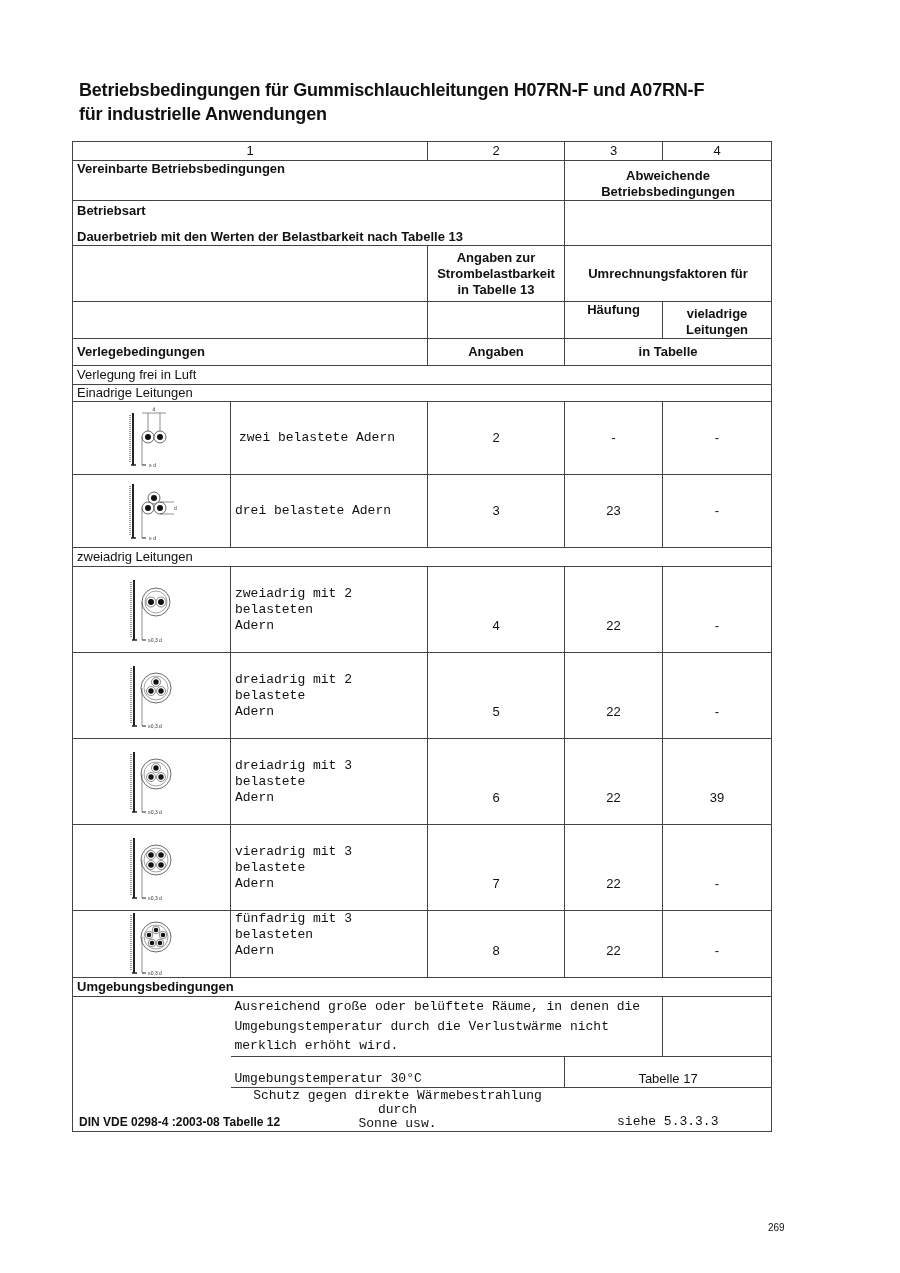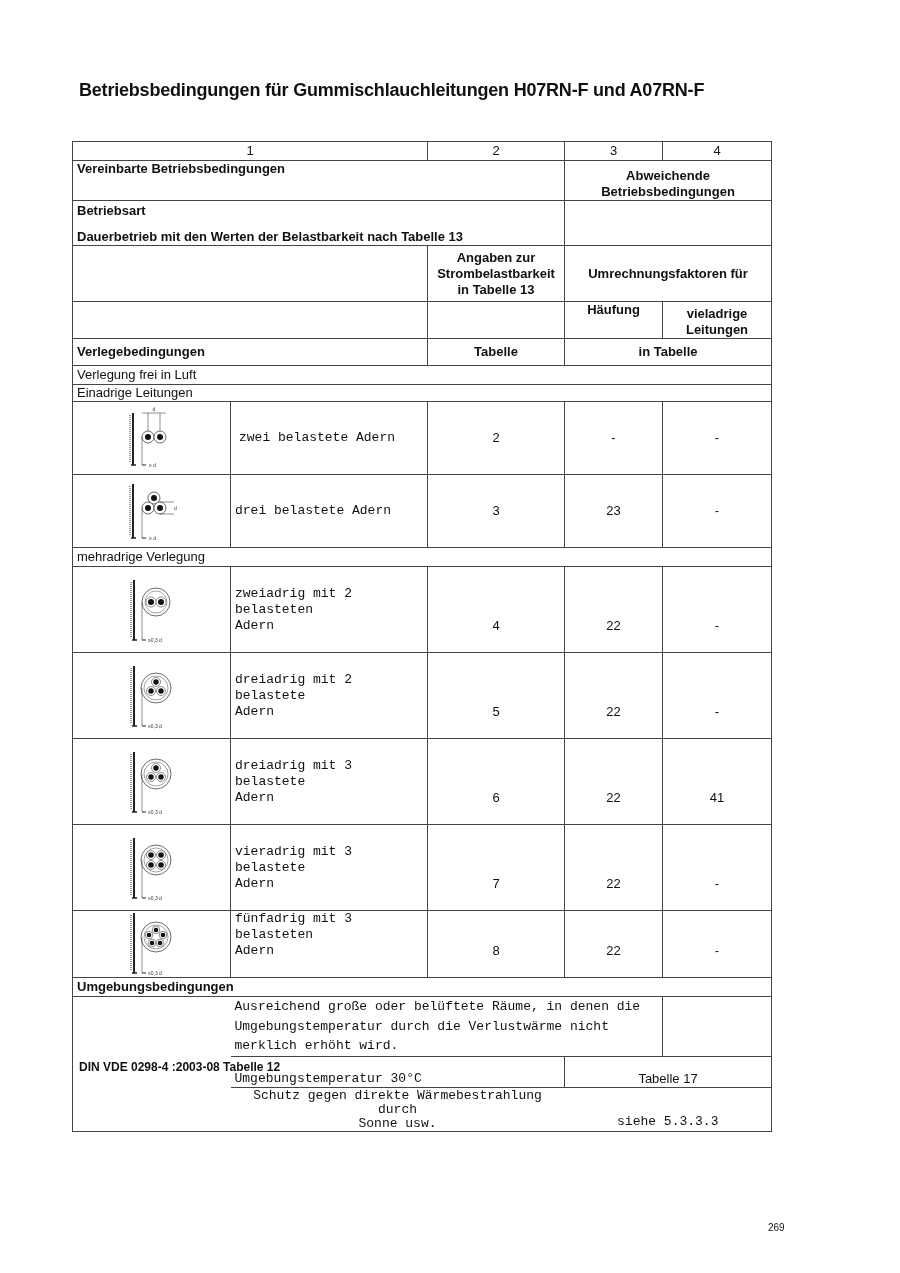--- a/index.html
+++ b/index.html
@@ -8,28 +8,29 @@
   table.main { position:absolute; left:72px; top:141px; width:699px; border-collapse:collapse; table-layout:fixed; font-size:13px; }
   table.main td { border:1px solid #444; padding:0 4px; vertical-align:top; line-height:16px; }
   .b { font-weight:bold; }
   .c { text-align:center; }
   .mid { vertical-align:middle !important; }
   .bot { vertical-align:bottom !important; }
   .fig { padding:0 !important; text-align:center; vertical-align:middle !important; }
   .fig svg { display:block; margin:0 auto; }
   .noborder-l { border-left:none !important;font-family:Liberation Mono, monospace; }
   .noborder-r { border-right:none !important;text-align:center; }
-  .footer-note { position:absolute; left:79px; top:1060px; font-size:12px; font-weight:bold; }
+  .footer-note { position:absolute; left:79px; top:1115px; font-size:12px; font-weight:bold; }
   .pagenum { position:absolute; left:768px; top:1222px; font-size:10px; }
 </style>
 </head>
 <body>
 
 <div class="title">
   <div>Betriebsbedingungen für Gummischlauchleitungen H07RN-F und A07RN-F</div>
+  <div>für industrielle Anwendungen</div>
 </div>
 
 <table class="main">
   <colgroup>
     <col style="width:158px">
     <col style="width:197px">
     <col style="width:137px">
     <col style="width:98px">
     <col style="width:109px">
   </colgroup>
@@ -73,21 +74,21 @@
     <td></td>
     <td class="b c">Häufung</td>
     <td class="b c bot">
       <div>vieladrige</div>
       <div>Leitungen</div>
     </td>
   </tr>
 
   <tr style="height:27px">
     <td colspan="2" class="b mid">Verlegebedingungen</td>
-    <td class="b c mid">Tabelle</td>
+    <td class="b c mid">Angaben</td>
     <td colspan="2" class="b c mid">in Tabelle</td>
   </tr>
 
   <tr style="height:19px">
     <td colspan="5" class="mid">Verlegung frei in Luft</td>
   </tr>
   <tr style="height:14px">
     <td colspan="5" class="mid">Einadrige Leitungen</td>
   </tr>
 
@@ -136,21 +137,21 @@
         <text x="27" y="62" font-size="5" fill="#333">≥ d</text>
       </svg>
     </td>
     <td class="mid noborder-l">drei belastete Adern</td>
     <td class="c mid">3</td>
     <td class="c mid">23</td>
     <td class="c mid">-</td>
   </tr>
 
   <tr style="height:19px">
-    <td colspan="5" class="mid">mehradrige Verlegung</td>
+    <td colspan="5" class="mid">zweiadrig Leitungen</td>
   </tr>
 
   <tr style="height:86px">
     <td class="fig">
       <svg width="60" height="72" viewBox="0 0 60 72">
         <line x1="12" y1="6" x2="12" y2="66" stroke="#222" stroke-width="2"></line>
         <line x1="9" y1="8" x2="9" y2="64" stroke="#999" stroke-width="2" stroke-dasharray="1,1"></line>
         <line x1="10" y1="66" x2="15" y2="66" stroke="#222" stroke-width="1.5"></line>
         <circle cx="34" cy="28" r="14" fill="#fff" stroke="#444" stroke-width="0.8"></circle>
         <circle cx="34" cy="28" r="11" fill="none" stroke="#666" stroke-width="0.6"></circle>
@@ -218,21 +219,21 @@
         <line x1="20" y1="66" x2="24" y2="66" stroke="#222" stroke-width="1"></line>
         <text x="26" y="68" font-size="5" fill="#333">≥0,3 d</text>
       </svg>
     </td>
     <td class="bot noborder-l" style="padding-bottom:18px">
       <div>dreiadrig mit 3 belastete</div>
       <div>Adern</div>
     </td>
     <td class="c bot" style="padding-bottom:18px">6</td>
     <td class="c bot" style="padding-bottom:18px">22</td>
-    <td class="c bot" style="padding-bottom:18px">41</td>
+    <td class="c bot" style="padding-bottom:18px">39</td>
   </tr>
 
   <tr style="height:86px">
     <td class="fig">
       <svg width="60" height="72" viewBox="0 0 60 72">
         <line x1="12" y1="6" x2="12" y2="66" stroke="#222" stroke-width="2"></line>
         <line x1="9" y1="8" x2="9" y2="64" stroke="#999" stroke-width="2" stroke-dasharray="1,1"></line>
         <line x1="10" y1="66" x2="15" y2="66" stroke="#222" stroke-width="1.5"></line>
         <circle cx="34" cy="28" r="15" fill="#fff" stroke="#444" stroke-width="0.8"></circle>
         <circle cx="34" cy="28" r="12" fill="none" stroke="#666" stroke-width="0.6"></circle>

